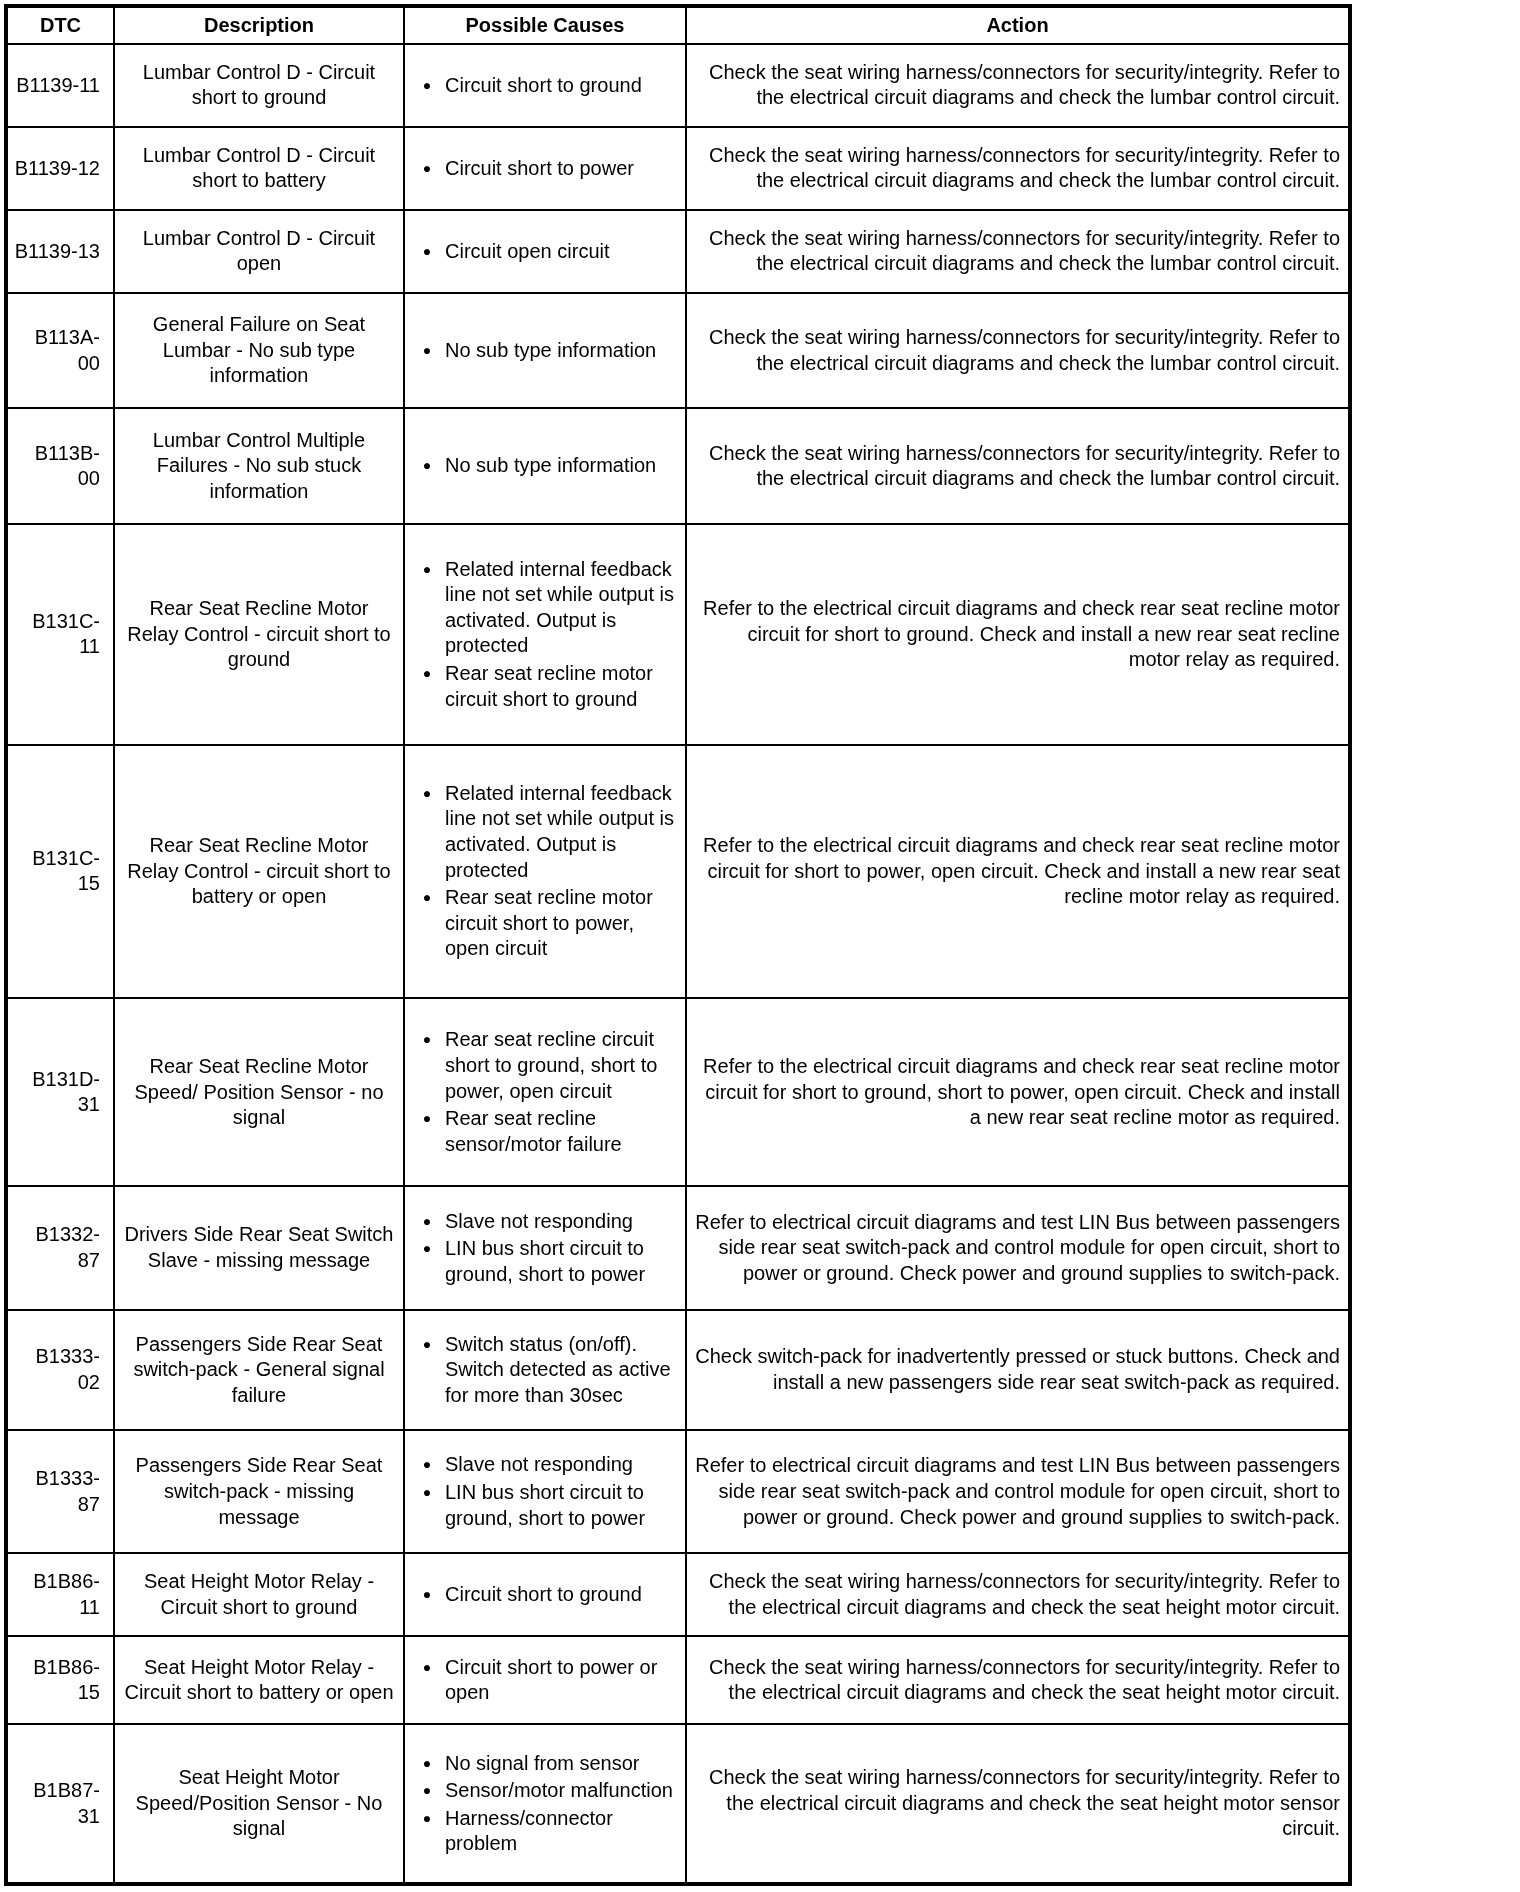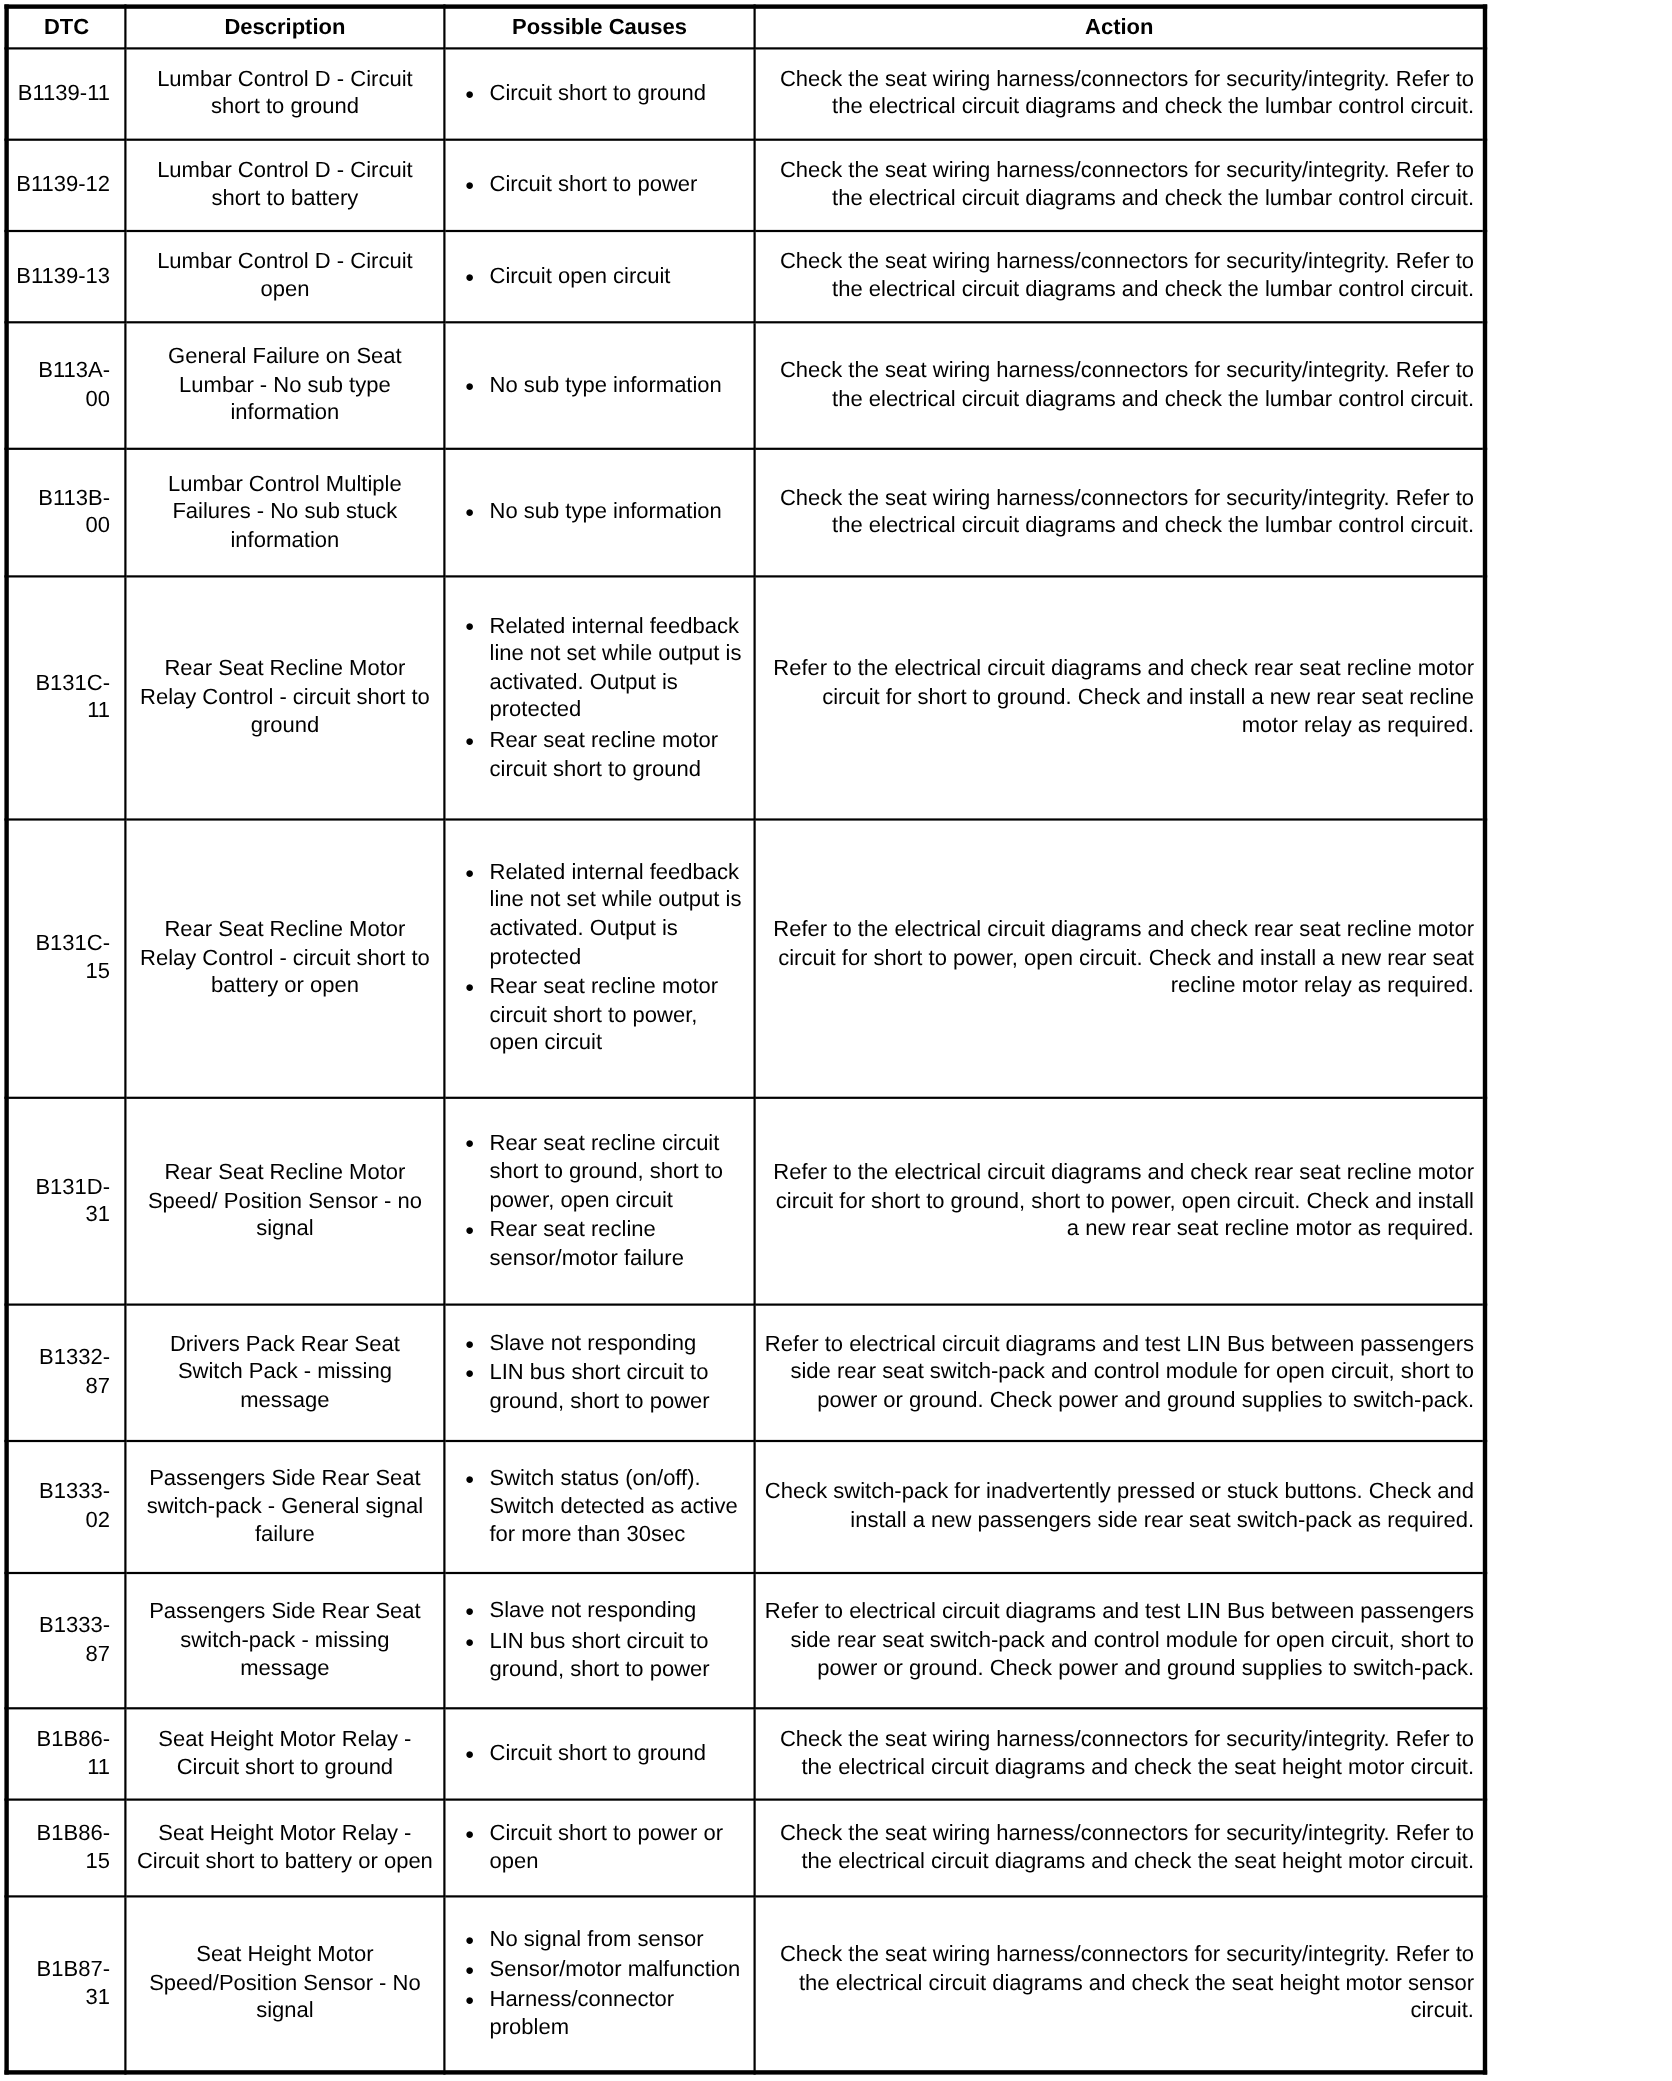--- a/index.html
+++ b/index.html
@@ -173,21 +173,21 @@
           </div>
           <div class="cause">
             <span class="bullet">●</span>
             <span class="cause-text">Rear seat recline sensor/motor failure</span>
           </div>
         </td>
         <td class="action-cell">Refer to the electrical circuit diagrams and check rear seat recline motor circuit for short to ground, short to power, open circuit. Check and install a new rear seat recline motor as required.</td>
       </tr>
       <tr>
         <td class="dtc-cell">B1332-87</td>
-        <td class="description-cell">Drivers Pack Rear Seat Switch Pack - missing message</td>
+        <td class="description-cell">Drivers Side Rear Seat Switch Slave - missing message</td>
         <td class="causes-cell">
           <div class="cause">
             <span class="bullet">●</span>
             <span class="cause-text">Slave not responding</span>
           </div>
           <div class="cause">
             <span class="bullet">●</span>
             <span class="cause-text">LIN bus short circuit to ground, short to power</span>
           </div>
         </td>

